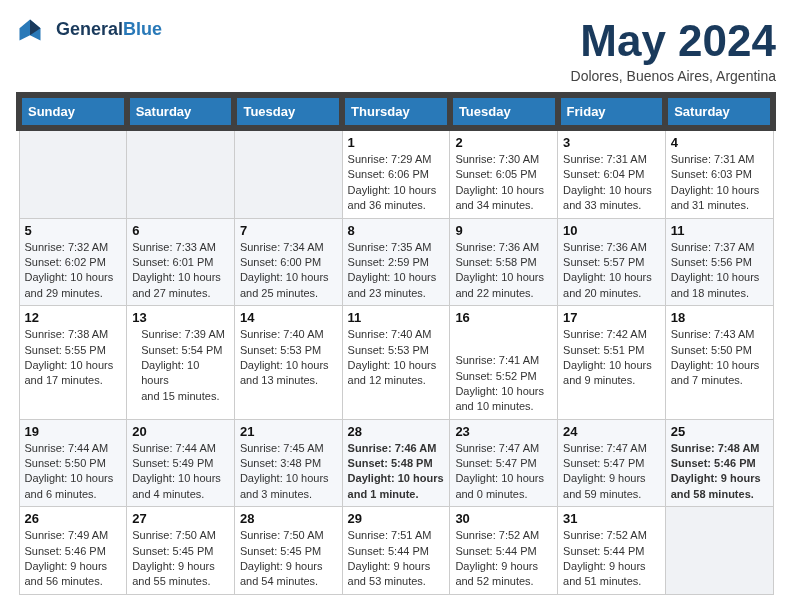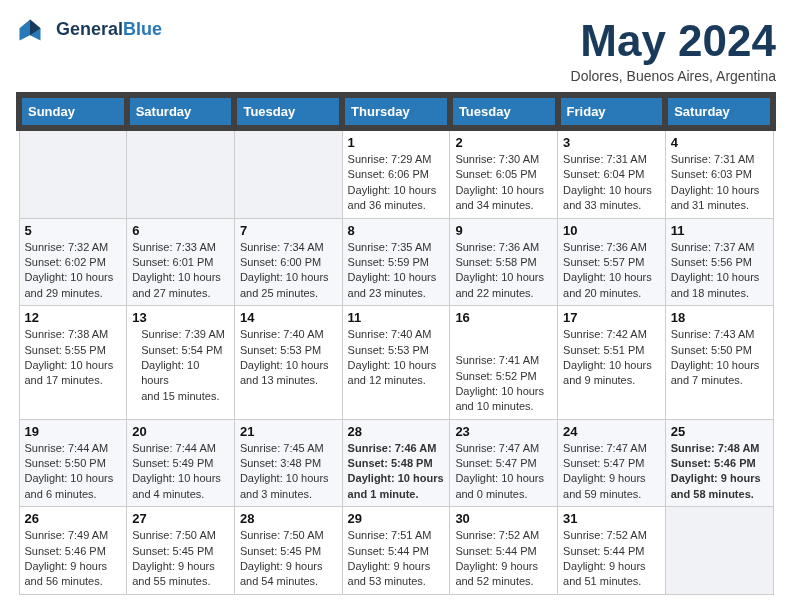--- a/index.html
+++ b/index.html
@@ -176,21 +176,21 @@
         <td>
           <span class="day-num">7</span>
           <div class="day-info" style="white-space: pre-line;">Sunrise: 7:34 AM
 Sunset: 6:00 PM
 Daylight: 10 hours
 and 25 minutes.</div>
         </td>
         <td>
           <span class="day-num">8</span>
           <div class="day-info" style="white-space: pre-line;">Sunrise: 7:35 AM
-Sunset: 5:59 PM
+Sunset: 2:59 PM
 Daylight: 10 hours
 and 23 minutes.</div>
         </td>
         <td>
           <span class="day-num">9</span>
           <div class="day-info" style="white-space: pre-line;">Sunrise: 7:36 AM
 Sunset: 5:58 PM
 Daylight: 10 hours
 and 22 minutes.</div>
         </td>

